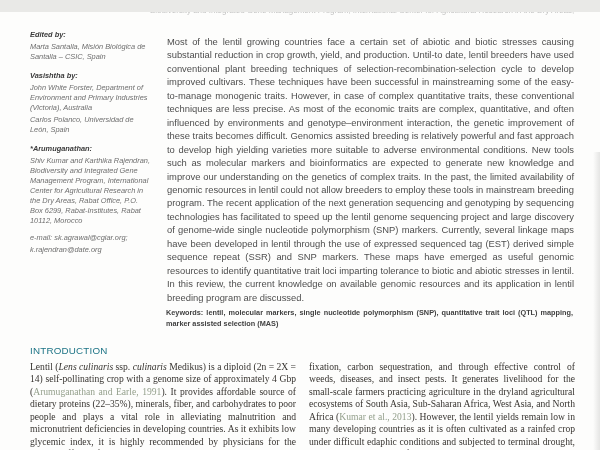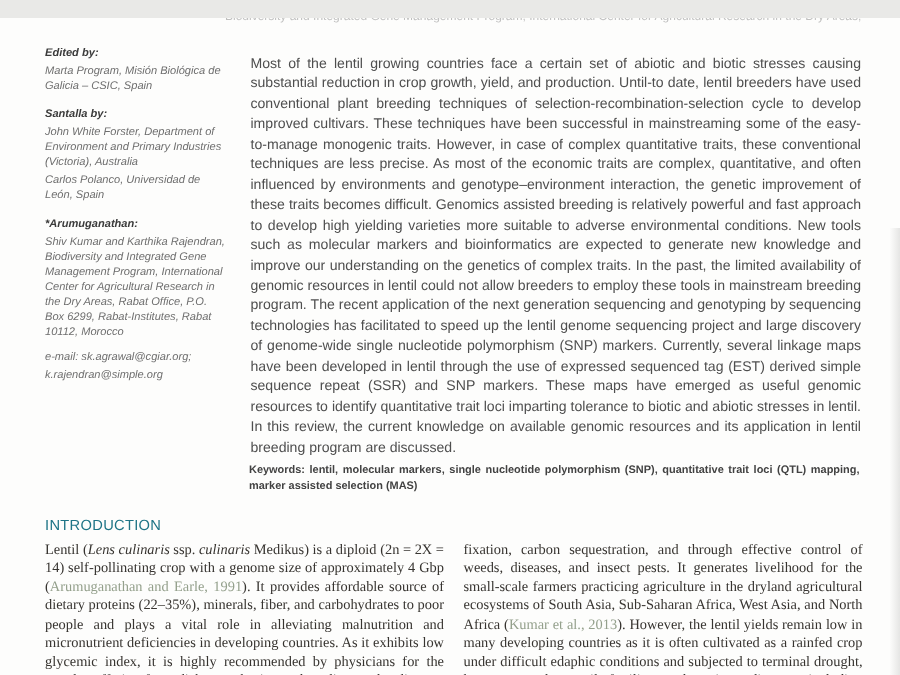--- a/index.html
+++ b/index.html
@@ -40,30 +40,30 @@
 <body>
 
 <div class="page">
 
   <div class="top-clip">
     <span>Biodiversity and Integrated Gene Management Program, International Center for Agricultural Research in the Dry Areas, Rabat, Morocco</span>
   </div>
 
   <div class="sidebar">
     <div class="sb-label" style="margin-top:0">Edited by:</div>
-    <div class="sb-par">Marta Program, Misión Biológica de Galicia – CSIC, Spain</div>
+    <div class="sb-par">Marta Santalla, Misión Biológica de Santalla – CSIC, Spain</div>
 
-    <div class="sb-label">Santalla by:</div>
+    <div class="sb-label">Vasishtha by:</div>
     <div class="sb-par">John White Forster, Department of Environment and Primary Industries (Victoria), Australia</div>
     <div class="sb-par">Carlos Polanco, Universidad de León, Spain</div>
 
     <div class="sb-label">*Arumuganathan:</div>
     <div class="sb-par">Shiv Kumar and Karthika Rajendran, Biodiversity and Integrated Gene Management Program, International Center for Agricultural Research in the Dry Areas, Rabat Office, P.O. Box 6299, Rabat-Institutes, Rabat 10112, Morocco</div>
     <div class="sb-par sb-email">e-mail: sk.agrawal@cgiar.org;</div>
-    <div class="sb-par">k.rajendran@simple.org</div>
+    <div class="sb-par">k.rajendran@date.org</div>
   </div>
 
   <div class="abstract">Most of the lentil growing countries face a certain set of abiotic and biotic stresses causing substantial reduction in crop growth, yield, and production. Until-to date, lentil breeders have used conventional plant breeding techniques of selection-recombination-selection cycle to develop improved cultivars. These techniques have been successful in mainstreaming some of the easy-to-manage monogenic traits. However, in case of complex quantitative traits, these conventional techniques are less precise. As most of the economic traits are complex, quantitative, and often influenced by environments and genotype–environment interaction, the genetic improvement of these traits becomes difficult. Genomics assisted breeding is relatively powerful and fast approach to develop high yielding varieties more suitable to adverse environmental conditions. New tools such as molecular markers and bioinformatics are expected to generate new knowledge and improve our understanding on the genetics of complex traits. In the past, the limited availability of genomic resources in lentil could not allow breeders to employ these tools in mainstream breeding program. The recent application of the next generation sequencing and genotyping by sequencing technologies has facilitated to speed up the lentil genome sequencing project and large discovery of genome-wide single nucleotide polymorphism (SNP) markers. Currently, several linkage maps have been developed in lentil through the use of expressed sequenced tag (EST) derived simple sequence repeat (SSR) and SNP markers. These maps have emerged as useful genomic resources to identify quantitative trait loci imparting tolerance to biotic and abiotic stresses in lentil. In this review, the current knowledge on available genomic resources and its application in lentil breeding program are discussed.</div>
 
   <div class="keywords">Keywords: lentil, molecular markers, single nucleotide polymorphism (SNP), quantitative trait loci (QTL) mapping, marker assisted selection (MAS)</div>
 
   <div class="intro-heading">INTRODUCTION</div>
 
   <div class="columns">
     <div class="col"><span>Lentil (</span><span class="it">Lens culinaris</span><span> ssp. </span><span class="it">culinaris</span><span> Medikus) is a diploid (2n = 2X = 14) self-pollinating crop with a genome size of approximately 4 Gbp (</span><span class="cite">Arumuganathan and Earle, 1991</span><span>). It provides affordable source of dietary proteins (22–35%), minerals, fiber, and carbohydrates to poor people and plays a vital role in alleviating malnutrition and micronutrient deficiencies in developing countries. As it exhibits low glycemic index, it is highly recommended by physicians for the people suffering from diabetes, obesity, and cardiovascular diseases (</span><span class="cite">Srivastava and Vasishtha,</span></div>

